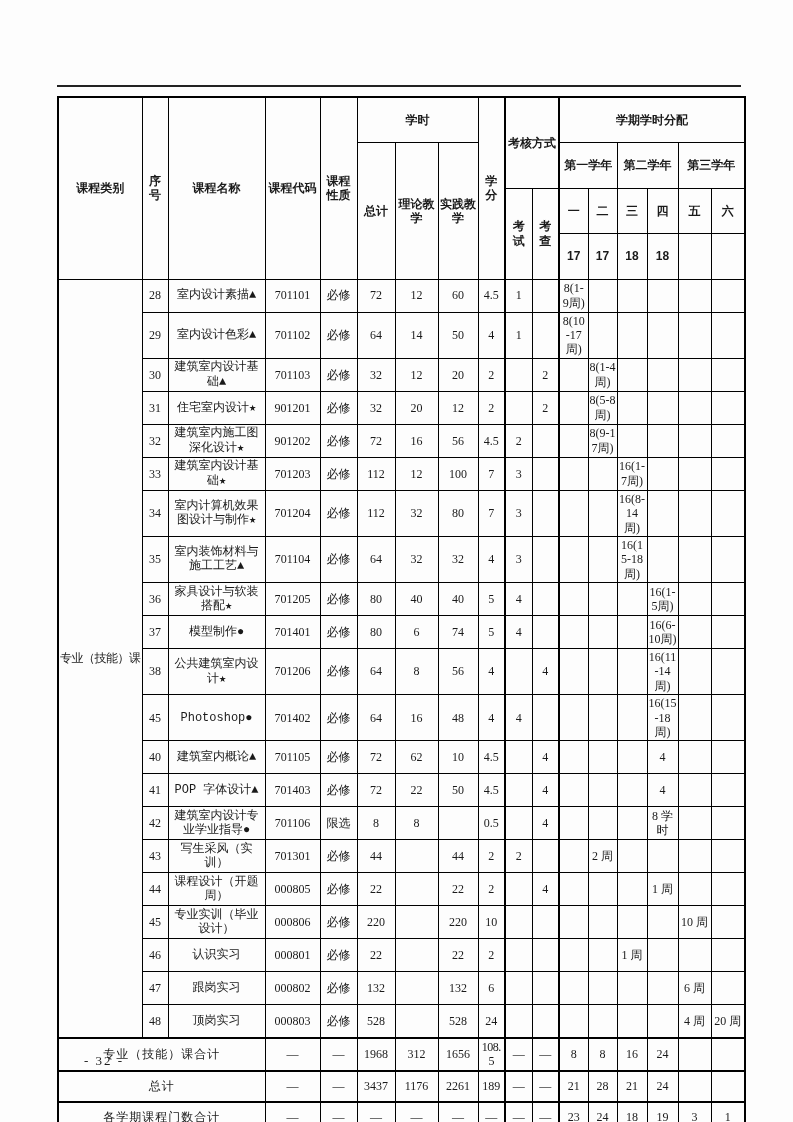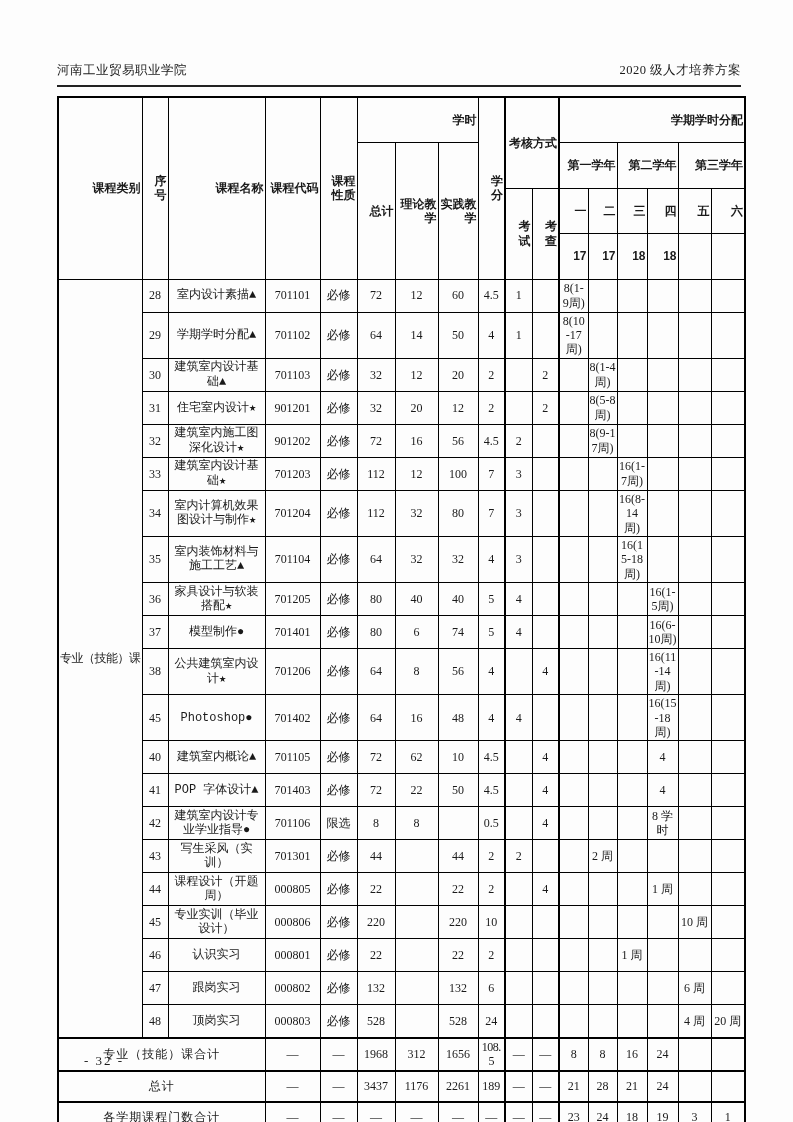--- a/index.html
+++ b/index.html
@@ -29,21 +29,21 @@
   .curriculum th,.curriculum td{
     border:1px solid #000;
     text-align:center;vertical-align:middle;
     font-size:12px;line-height:1.2;
     padding:1px;
     overflow:hidden;
     word-break:break-all;
   }
   .curriculum th{
     font-family:"Liberation Sans","DejaVu Sans",sans-serif;
-    font-weight:bold;font-size:12px;padding:15px 1px;text-align:right;
+    font-weight:bold;font-size:12px;padding:15px 1px;
   }
   .hr1{height:28px}.hr2{height:25px}.hr3{height:25px}.hr4{height:26px}
   .course-tr{height:33px}
   .summary-tr{height:31px}
   .summary-tr td{border-top:2px solid #000;border-bottom:2px solid #000;}
   .name-cell{text-align:left;padding-left:3px;font-size:12px;line-height:1.15;font-family:Liberation Mono, monospace;}
   .sem-cell{font-size:9px;line-height:1.15;padding:0 1px;}
   .sum-sem{font-size:12px;}
   .cat-cell{font-size:11px;white-space:nowrap;letter-spacing:-0.5px;padding:0;}
   .sum-label{font-size:12px;letter-spacing:1px;}
@@ -54,24 +54,20 @@
   .footer-page{
     position:absolute;left:84px;top:1053px;
     font-size:13px;letter-spacing:2px;
   }
 </style>
 </head>
 <body>
 
 <div class="page">
 
-  <div class="doc-header">
-    <span>河南工业贸易职业学院</span>
-    <span>2020 级人才培养方案</span>
-  </div>
   <div class="header-rule"></div>
 
   <table class="curriculum">
     <colgroup>
       <col style="width:79px">
         <col style="width:26px">
         <col style="width:97px">
       <col style="width:55px">
         <col style="width:37px">
         <col style="width:38px">
@@ -141,21 +137,21 @@
           <td class="br2"></td>
           <td class="sem-cell">8(1-9周)</td>
           <td class="sem-cell"></td>
           <td class="sem-cell"></td>
           <td class="sem-cell"></td>
           <td class="sem-cell"></td>
           <td class="sem-cell"></td>
         </tr>
         <tr class="course-tr">
           <td>29</td>
-          <td class="name-cell">学期学时分配▲</td>
+          <td class="name-cell">室内设计色彩▲</td>
           <td>701102</td>
           <td>必修</td>
           <td>64</td>
           <td>14</td>
           <td>50</td>
           <td>4</td>
           <td class="bl2">1</td>
           <td class="br2"></td>
           <td class="sem-cell">8(10-17周)</td>
           <td class="sem-cell"></td>

